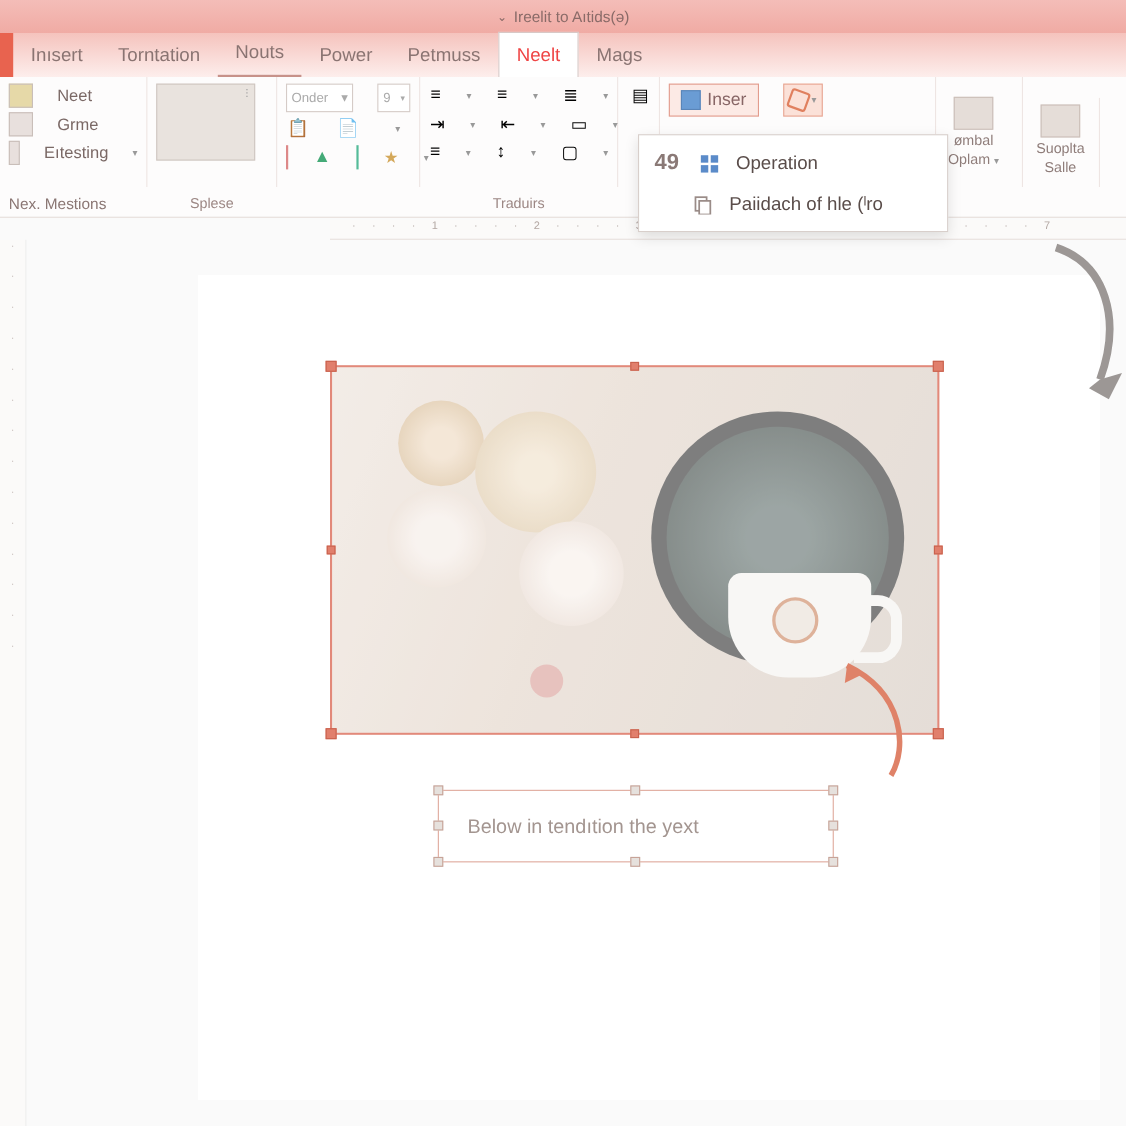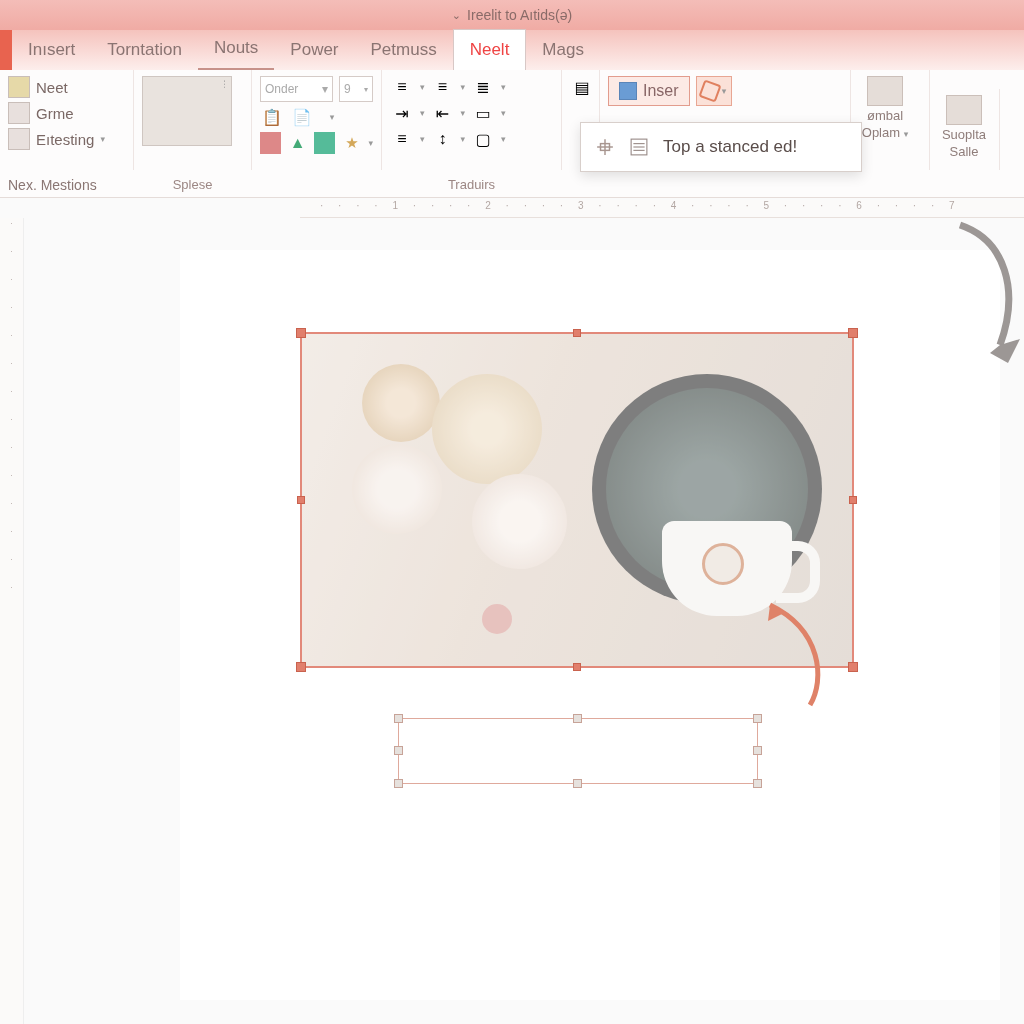--- a/index.html
+++ b/index.html
@@ -14,21 +14,21 @@
 .app-box { width: 12px; height: 40px; background: #e8634f; }
 .tab { padding: 10px 16px; font-size: 17px; color: #8a7472; cursor: pointer; }
 .tab.active-tab { background: #fff; border: 1px solid #d8c8c6; border-bottom: none; color: #ef4444; text-align: center; }
 .tab.active-under { border-bottom: 2px solid #c7928a; }
 
 
 .ribbon { height: 128px; background: #fdfcfc; border-bottom: 1px solid #e5dcd9; position: relative; }
 .ribbon-content { display: flex; height: 100px; }
 .rgroup { padding: 6px 8px; border-right: 1px solid #eee5e3; display: flex; flex-direction: column; position: relative; }
 .rgroup-label-row { position: absolute; bottom: -22px; left: 0; right: 0; font-size: 13px; color: #9c8784; text-align: center; }
-.rb-row { display: flex; align-items: center; gap: 6px; margin-bottom: 4px; }
+.rb-row { display: flex; align-items: center; gap: 22px; margin-bottom: 4px; }
 .icon-sq { width: 22px; height: 22px; background: #e8e0dd; border: 1px solid #c9beb9; display: inline-block; }
 .icon-folder { background: #e6d9a8; }
 .txt { font-size: 15px; color: #7a6865; }
 .drop-ar { font-size: 9px; color: #999; }
 .combo { width: 78px; height: 26px; border: 1px solid #d5cbc7; background: #fff; font-size: 12px; color: #aaa; padding: 2px 4px; display: flex; align-items: center; justify-content: space-between; }
 .mini-btn { width: 24px; height: 22px; border: 1px solid transparent; display: inline-flex; align-items: center; justify-content: center; }
 .star { color: #d4a85a; font-size: 15px; }
 .nex-label { position: absolute; bottom: 4px; left: 8px; font-size: 14px; color: #8a7673; }
 
 .inser-btn { height: 30px; padding: 0 10px; border: 1px solid #e29c8d; background: #fceae5; display: flex; align-items: center; gap: 6px; font-size: 16px; color: #866; }
@@ -204,56 +204,60 @@
           <span class="ico"></span>
           <span>Inser</span>
         </div>
         <div class="orange-btn">
             <span class="sw"></span>
             <span class="drop-ar" style="margin-left:3px;">▾</span>
           </div>
       </div>
     </div>
 
-    <div class="rgroup" style="width:80px;margin-left:90px;border-left:1px solid #eee5e3;">
+    <div class="rgroup" style="width:80px;margin-left:90px;border-left:1px solid #eee5e3;justify-content:center;">
       <div class="big-btn-stack">
         <span class="bi"></span>
         <span>ømbal</span>
         <span><span>Oplam</span> <span class="drop-ar">▾</span></span>
       </div>
     </div>
     <div class="rgroup" style="width:70px;margin-top:19px;">
       <div class="big-btn-stack">
         <span class="bi"></span>
         <span>Suoplta</span>
         <span>Salle</span>
       </div>
     </div>
   </div>
   <div class="nex-label">Nex. Mestions</div>
 </div>
 
 <div class="dd-menu">
   <div class="dd-item">
+    <span class="dd-badge">49</span>
     <span class="dd-ico">
         <svg viewBox="0 0 16 16">
-          <line x1="8" y1="1" x2="8" y2="15" stroke="#a89690" stroke-width="1.3"></line>
-          <line x1="1" y1="8" x2="15" y2="8" stroke="#a89690" stroke-width="1.3"></line>
-          <rect x="4" y="5" width="8" height="6" fill="none" stroke="#a89690" stroke-width="1.3"></rect>
+          <rect x="1" y="1" width="6" height="6" fill="#5b8bc9"></rect>
+          <rect x="9" y="1" width="6" height="6" fill="#5b8bc9"></rect>
+          <rect x="1" y="9" width="6" height="6" fill="#5b8bc9"></rect>
+          <rect x="9" y="9" width="6" height="6" fill="#5b8bc9"></rect>
         </svg>
       </span>
+    <span>Operation</span>
+  </div>
+  <div class="dd-item">
+    <span style="width:20px;"></span>
     <span class="dd-ico">
         <svg viewBox="0 0 16 16">
-          <rect x="1" y="1" width="14" height="14" fill="none" stroke="#9a8c88"></rect>
-          <line x1="3" y1="5" x2="13" y2="5" stroke="#9a8c88"></line>
-          <line x1="3" y1="8" x2="13" y2="8" stroke="#9a8c88"></line>
-          <line x1="3" y1="11" x2="13" y2="11" stroke="#9a8c88"></line>
+          <rect x="2" y="2" width="9" height="11" fill="none" stroke="#9a8c88" stroke-width="1.4"></rect>
+          <rect x="5" y="5" width="9" height="11" fill="#fff" stroke="#9a8c88" stroke-width="1.4"></rect>
         </svg>
       </span>
-    <span>Top a stanced ed!</span>
+    <span>Paiidach of hle (ˡro</span>
   </div>
 </div>
 
 <div class="callout">
   <span class="callout-ico"></span>
   <span>Inısert</span>
 </div>
 
 <div class="h-ruler">·  ·  ·  · 1 ·  ·  ·  · 2 ·  ·  ·  · 3 ·  ·  ·  · 4 ·  ·  ·  · 5 ·  ·  ·  · 6 ·  ·  ·  · 7</div>
 <div class="v-ruler">
@@ -291,20 +295,21 @@
   <div class="handle h-tr"></div>
   <div class="handle h-bl"></div>
   <div class="handle h-br"></div>
   <div class="handle h-tm"></div>
   <div class="handle h-bm"></div>
   <div class="handle h-ml"></div>
   <div class="handle h-mr"></div>
 </div>
 
 <div class="text-box">
+  <span>Below in tendıtion the yext</span>
   <div class="tb-h tb-tl"></div>
   <div class="tb-h tb-tr"></div>
   <div class="tb-h tb-bl"></div>
   <div class="tb-h tb-br"></div>
   <div class="tb-h tb-tm"></div>
   <div class="tb-h tb-bm"></div>
   <div class="tb-h tb-ml"></div>
   <div class="tb-h tb-mr"></div>
 </div>
 

